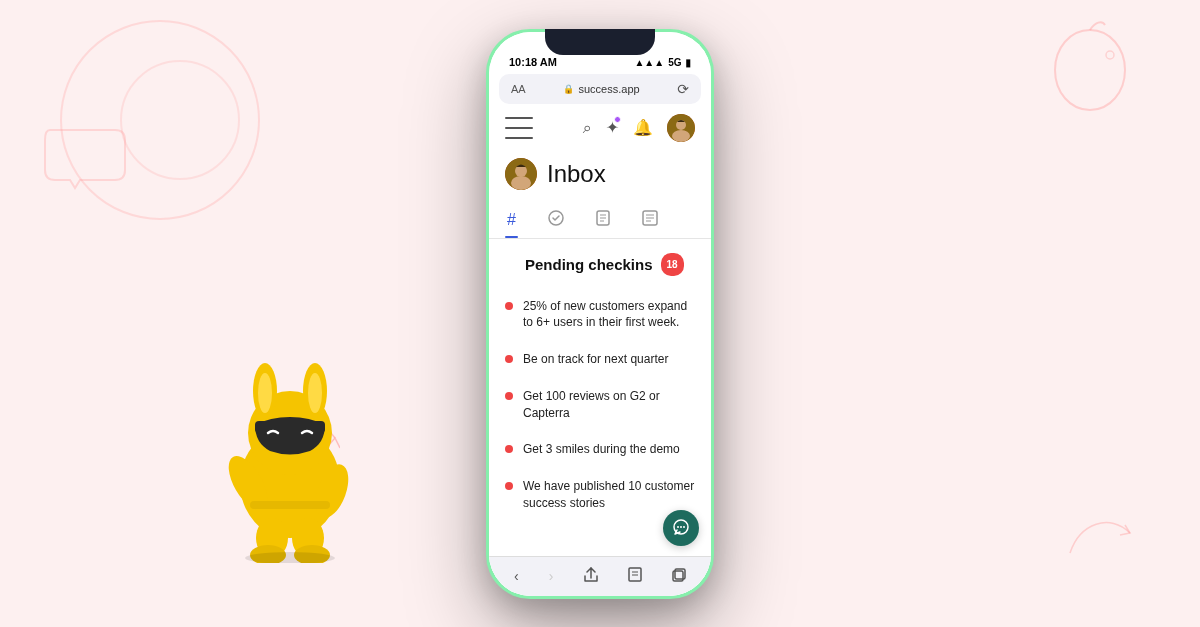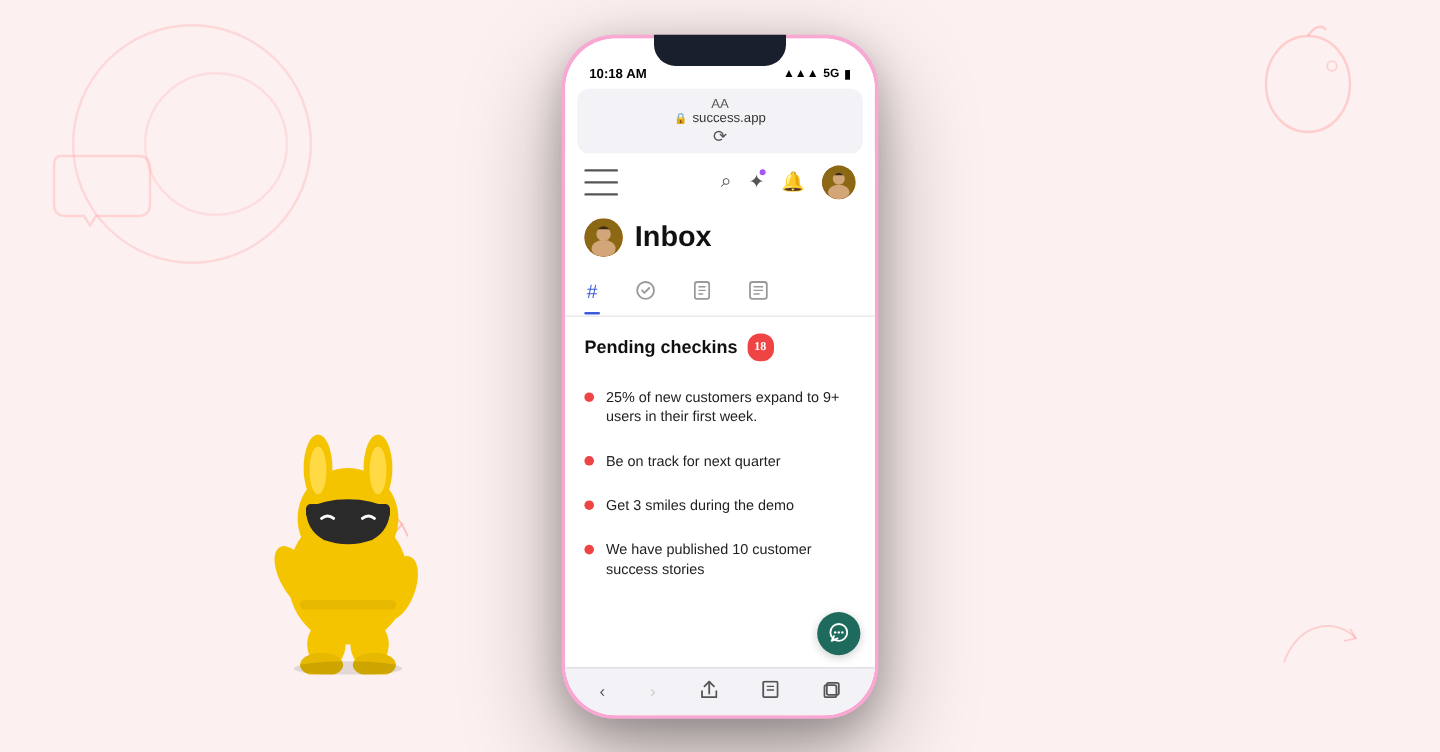--- a/index.html
+++ b/index.html
@@ -46,23 +46,23 @@
     
     .phone-wrapper {
       position: relative;
       display: flex;
       align-items: center;
       justify-content: center;
       z-index: 10;
     }
 
     .phone-frame {
-      width: 264px;
+      width: 228px;
       height: 570px;
-      background: #f9a8d4;
+      background: #86efac;
       border-radius: 44px;
       padding: 3px;
       box-shadow: 0 30px 80px rgba(0,0,0,0.35), 0 10px 30px rgba(0,0,0,0.2);
       position: relative;
     }
 
     .phone-inner {
       width: 100%;
       height: 100%;
       background: #fff;
@@ -108,21 +108,20 @@
       background: #f2f2f7;
       margin: 0 10px;
       border-radius: 10px;
       padding: 7px 12px;
       display: flex;
       align-items: center;
       justify-content: space-between;
       font-size: 11px;
       color: #555;
       flex-shrink: 0;
-      flex-direction: column;
     }
 
     .browser-url {
       display: flex;
       align-items: center;
       gap: 4px;
       font-size: 11px;
       color: #333;
     }
 
@@ -212,21 +211,21 @@
       border-radius: 50%;
       background: linear-gradient(135deg, #8b4513, #d2691e);
       display: flex;
       align-items: center;
       justify-content: center;
       overflow: hidden;
     }
 
     .page-title {
       font-size: 24px;
-      font-weight: 700;
+      font-weight: 400;
       color: #111;
     }
 
     
     .tabs-row {
       display: flex;
       align-items: center;
       padding: 0 16px;
       border-bottom: 1px solid #e5e5e5;
       gap: 28px;
@@ -259,38 +258,38 @@
       border-radius: 1px;
     }
 
     
     .section-header {
       display: flex;
       align-items: center;
       gap: 8px;
       padding: 14px 16px 8px;
       flex-shrink: 0;
+      margin-left: 20px;
     }
 
     .section-title {
       font-size: 15px;
       font-weight: 700;
       color: #111;
     }
 
     .badge {
       background: #ef4444;
       color: #fff;
       font-size: 10px;
       font-weight: 700;
       padding: 6px 6px;
       border-radius: 10px;
       min-width: 20px;
       text-align: left;
-      font-family: Liberation Serif, serif;
     }
 
     
     .checkin-list {
       flex: 1;
       overflow: hidden;
       padding: 4px 0;
     }
 
     .checkin-item {
@@ -566,29 +565,33 @@
 
         <div class="section-header">
           <span class="section-title">Pending checkins</span>
           <span class="badge">18</span>
         </div>
 
         <div class="checkin-list">
 
           <div class="checkin-item">
             <div class="checkin-dot"></div>
-            <span class="checkin-text">25% of new customers expand to 9+ users in their first week.</span>
+            <span class="checkin-text">25% of new customers expand to 6+ users in their first week.</span>
           </div>
 
 
           <div class="checkin-item">
             <div class="checkin-dot"></div>
             <span class="checkin-text">Be on track for next quarter</span>
           </div>
 
+          <div class="checkin-item">
+            <div class="checkin-dot"></div>
+            <span class="checkin-text">Get 100 reviews on G2 or Capterra</span>
+          </div>
 
           <div class="checkin-item">
             <div class="checkin-dot"></div>
             <span class="checkin-text">Get 3 smiles during the demo</span>
           </div>
 
           <div class="checkin-item">
             <div class="checkin-dot"></div>
             <span class="checkin-text">We have published 10 customer success stories</span>
           </div>

